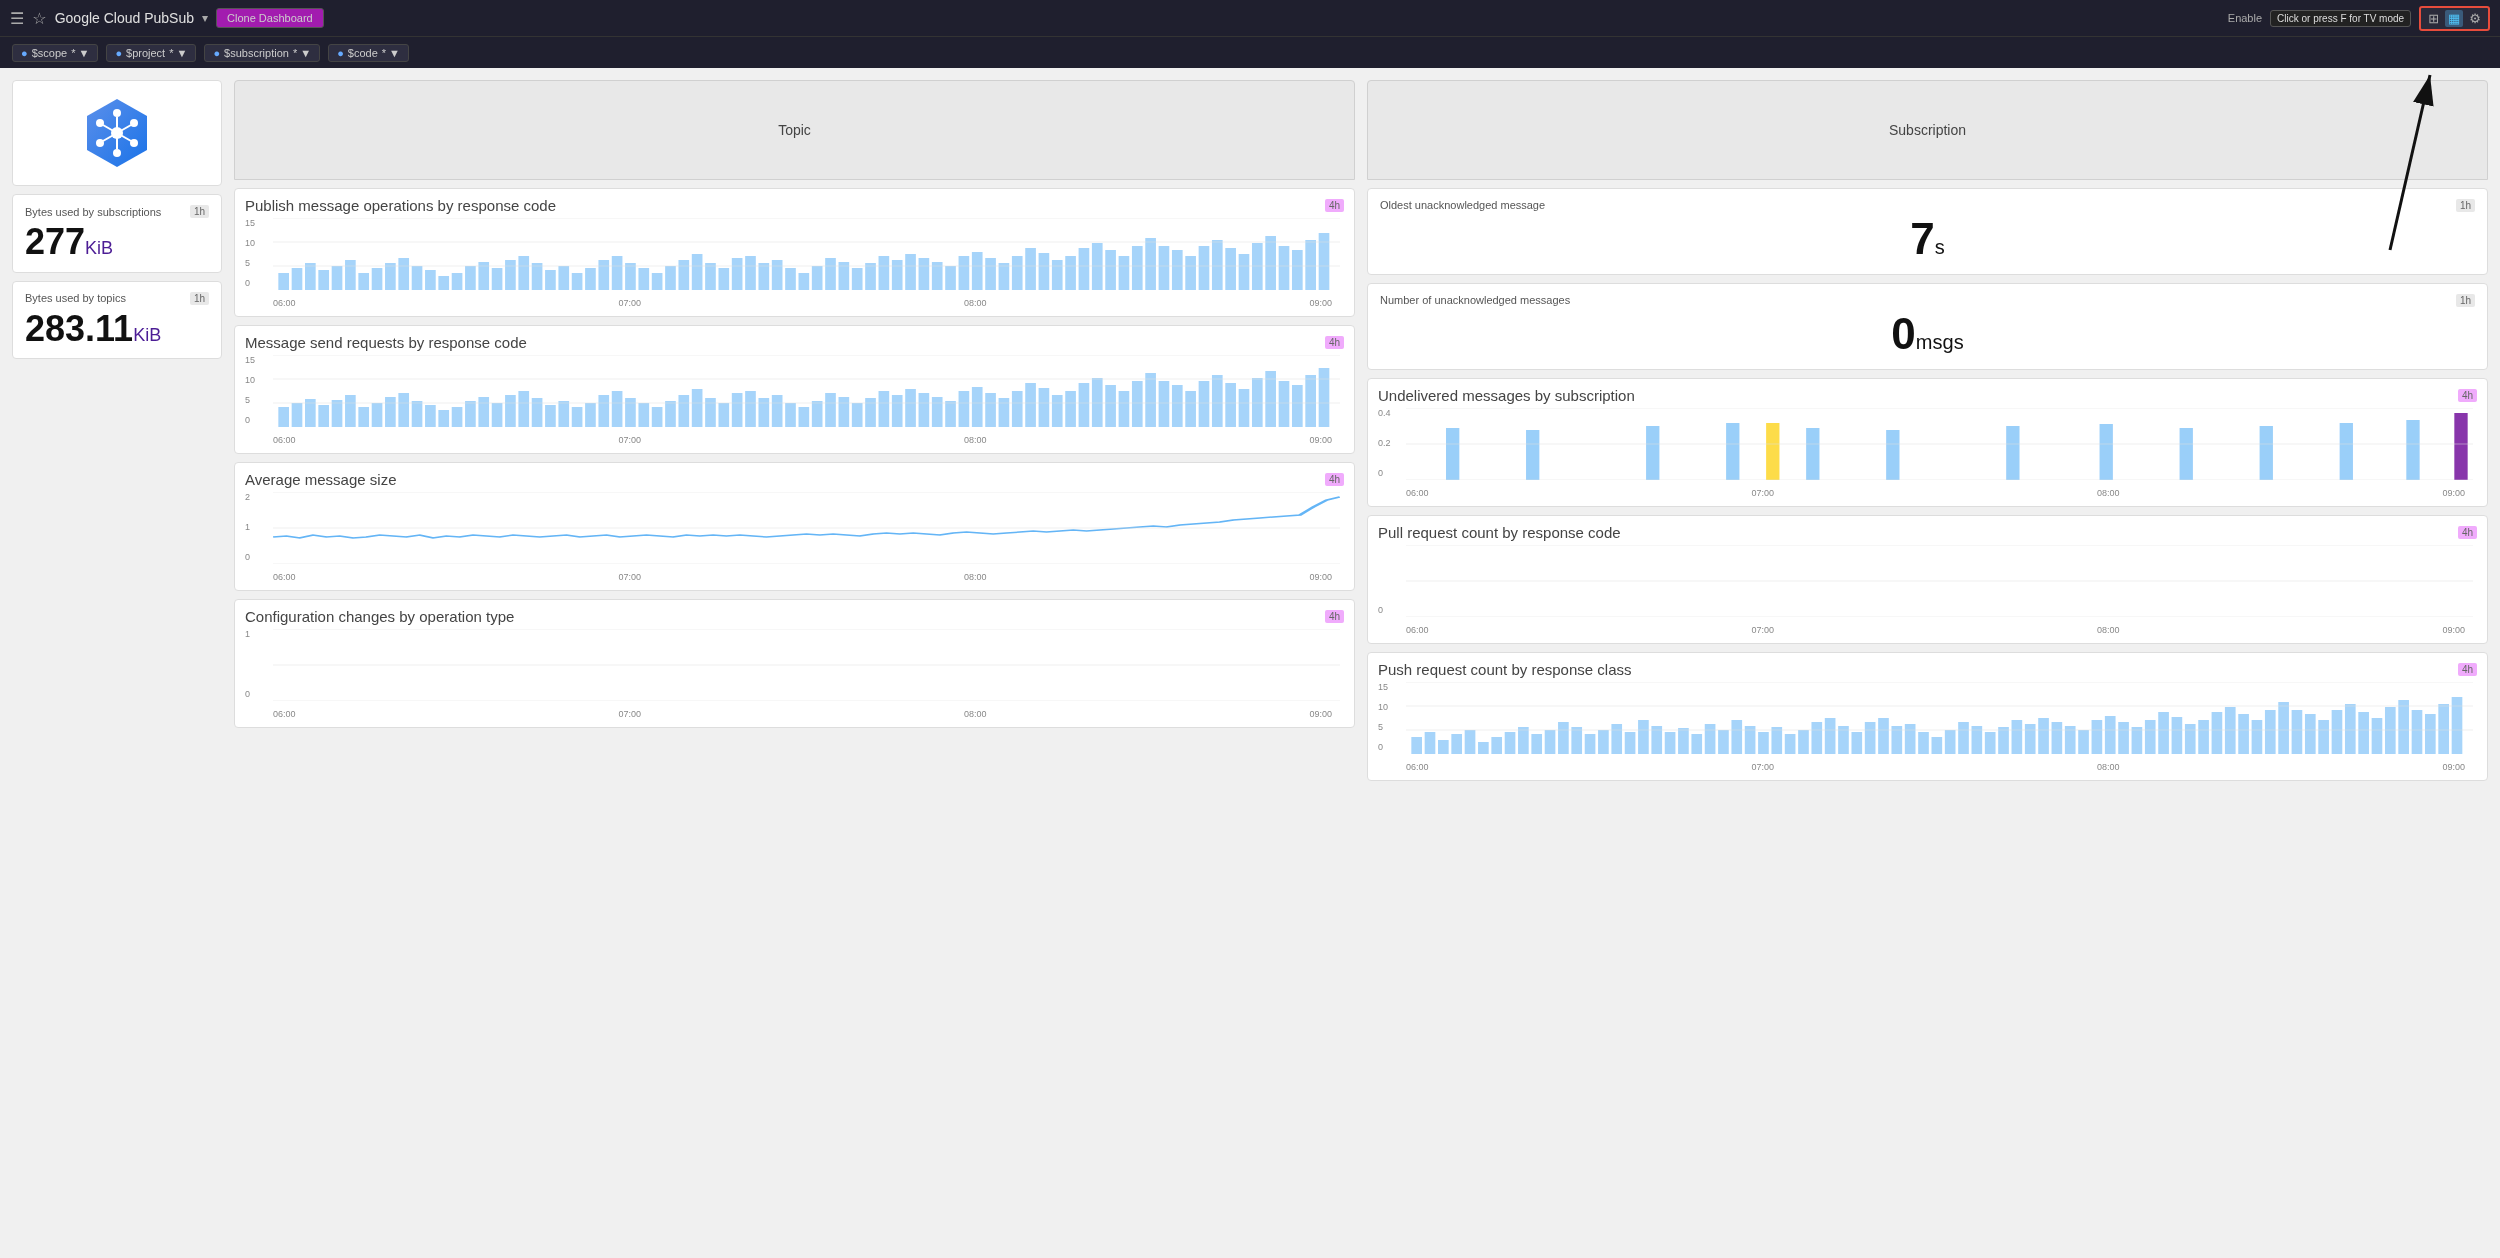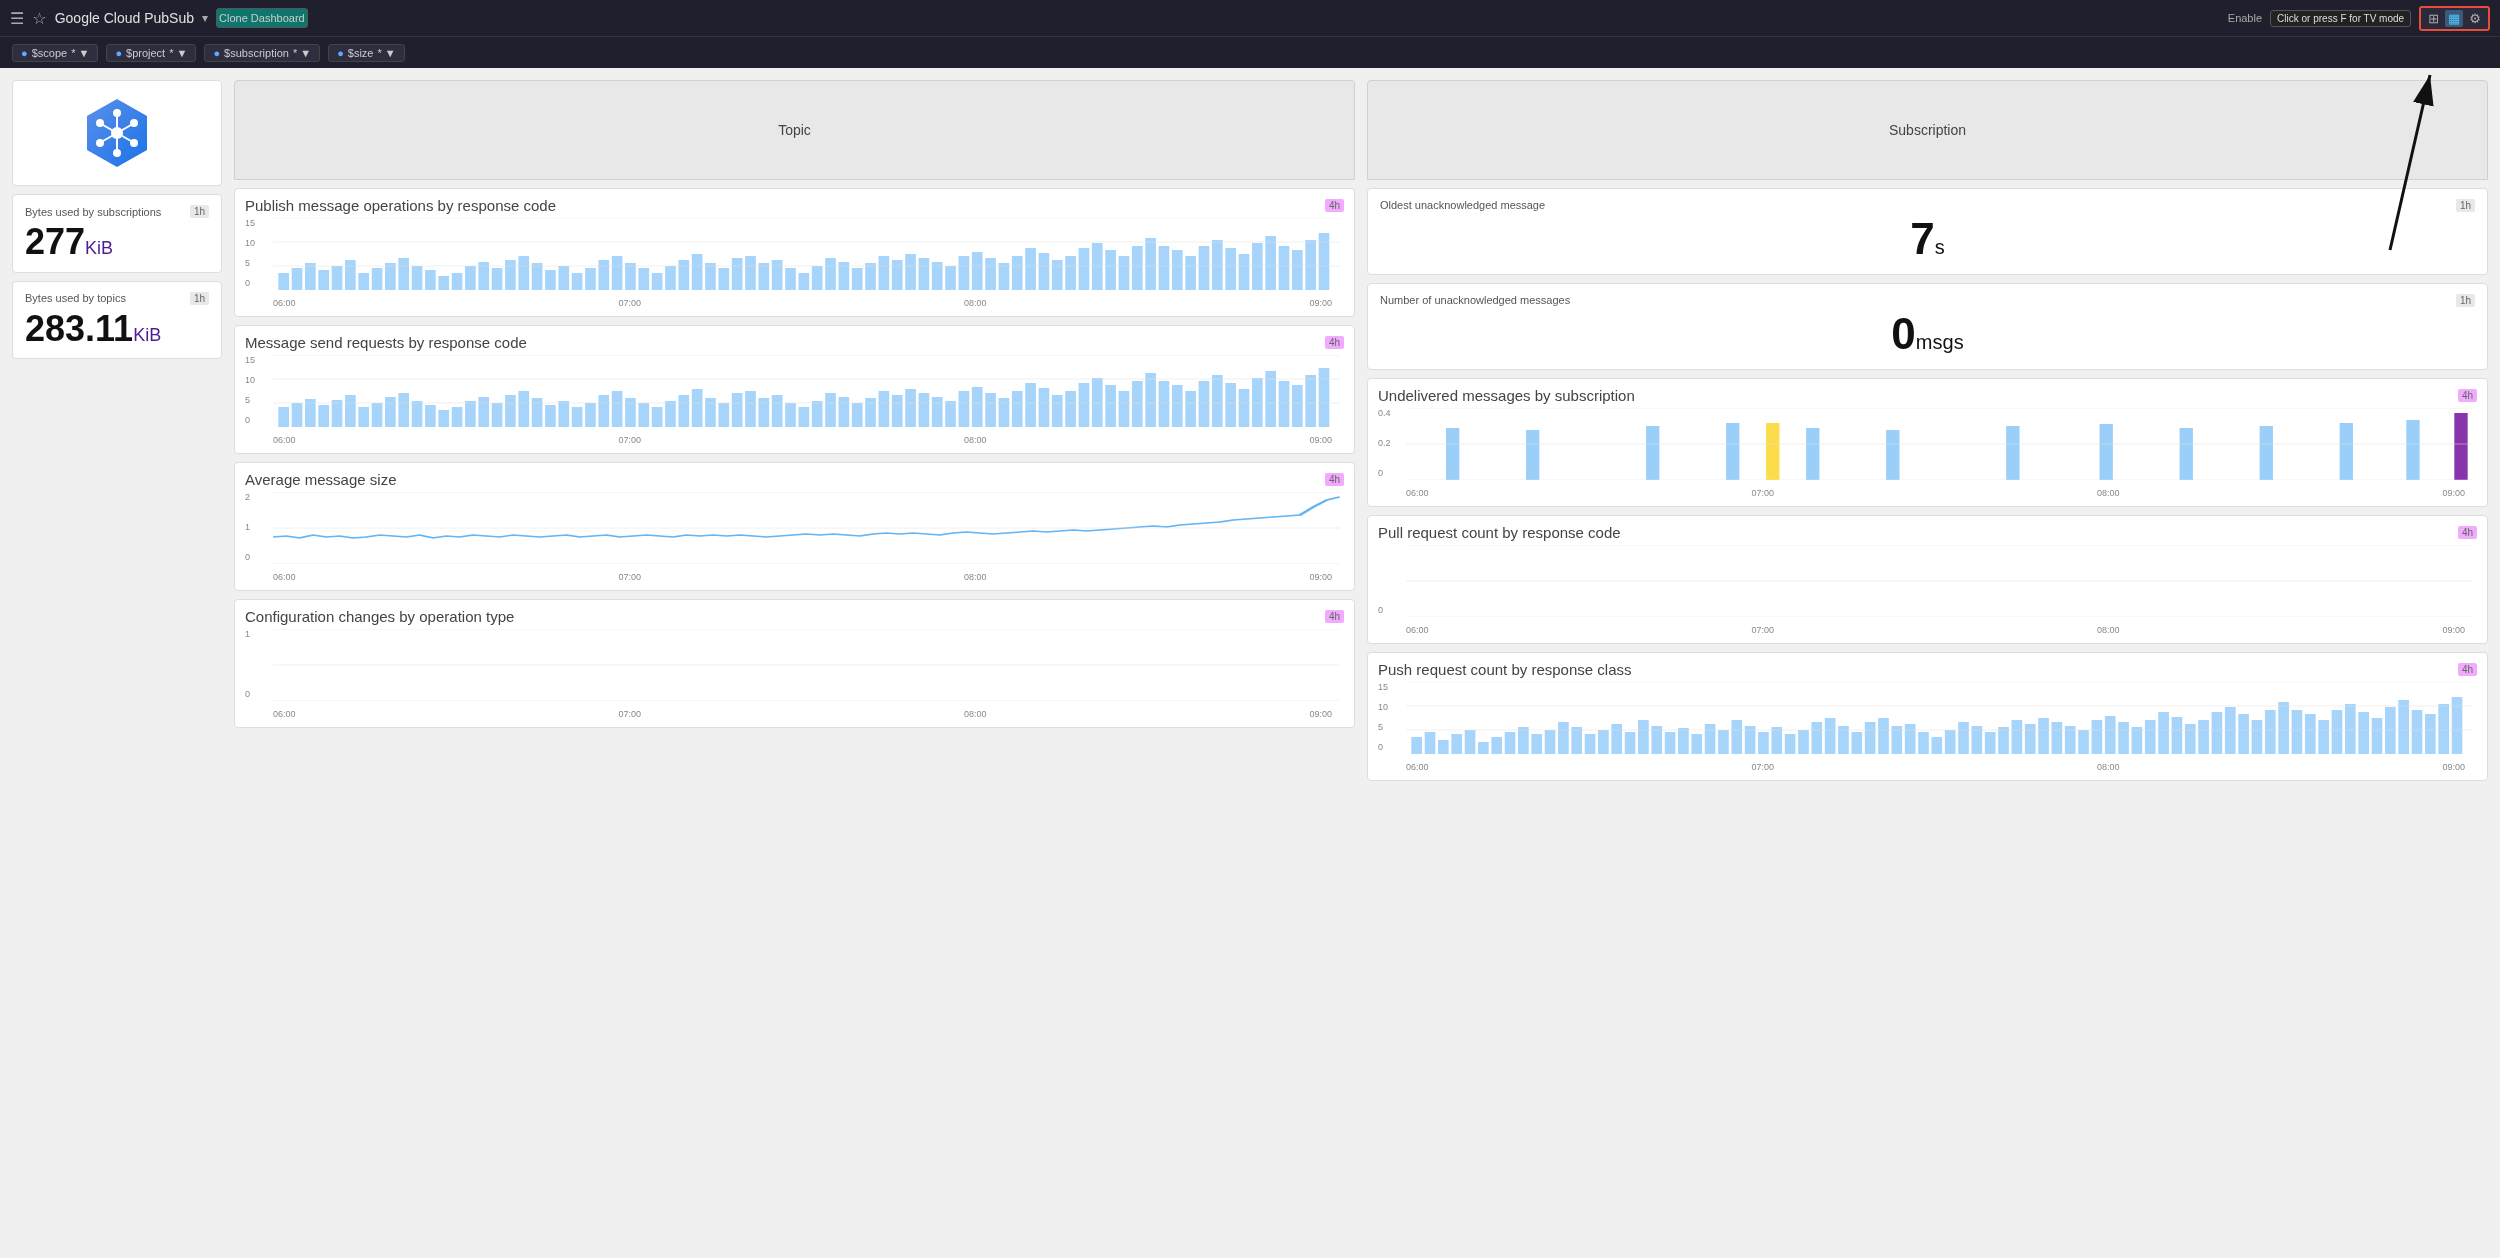--- a/index.html
+++ b/index.html
@@ -42,25 +42,25 @@
       color: #e0e0e0;
       font-size: 14px;
       font-weight: 500;
     }
     .title-caret {
       color: #aaa;
       font-size: 12px;
       cursor: pointer;
     }
     .clone-btn {
-      background: #0f766e;
+      background: #a21caf;
       color: #ccc;
       border: 1px solid #555;
       border-radius: 3px;
-      padding: 3px 2px;
+      padding: 3px 10px;
       font-size: 11px;
       cursor: pointer;
     }
     .top-bar-right {
       display: flex;
       align-items: center;
       gap: 8px;
     }
     .enable-label {
       color: #aaa;
@@ -357,21 +357,21 @@
     <span>$project</span>
     <span>* ▼</span>
   </div>
   <div class="filter-pill">
     <span class="bullet">●</span>
     <span>$subscription</span>
     <span>* ▼</span>
   </div>
   <div class="filter-pill">
     <span class="bullet">●</span>
-    <span>$size</span>
+    <span>$code</span>
     <span>* ▼</span>
   </div>
 </div>
 
 <div class="main-content">
 
   <div class="left-panel">
     <div class="pubsub-logo-box">
 
       <svg class="pubsub-logo" viewBox="0 0 72 72">

